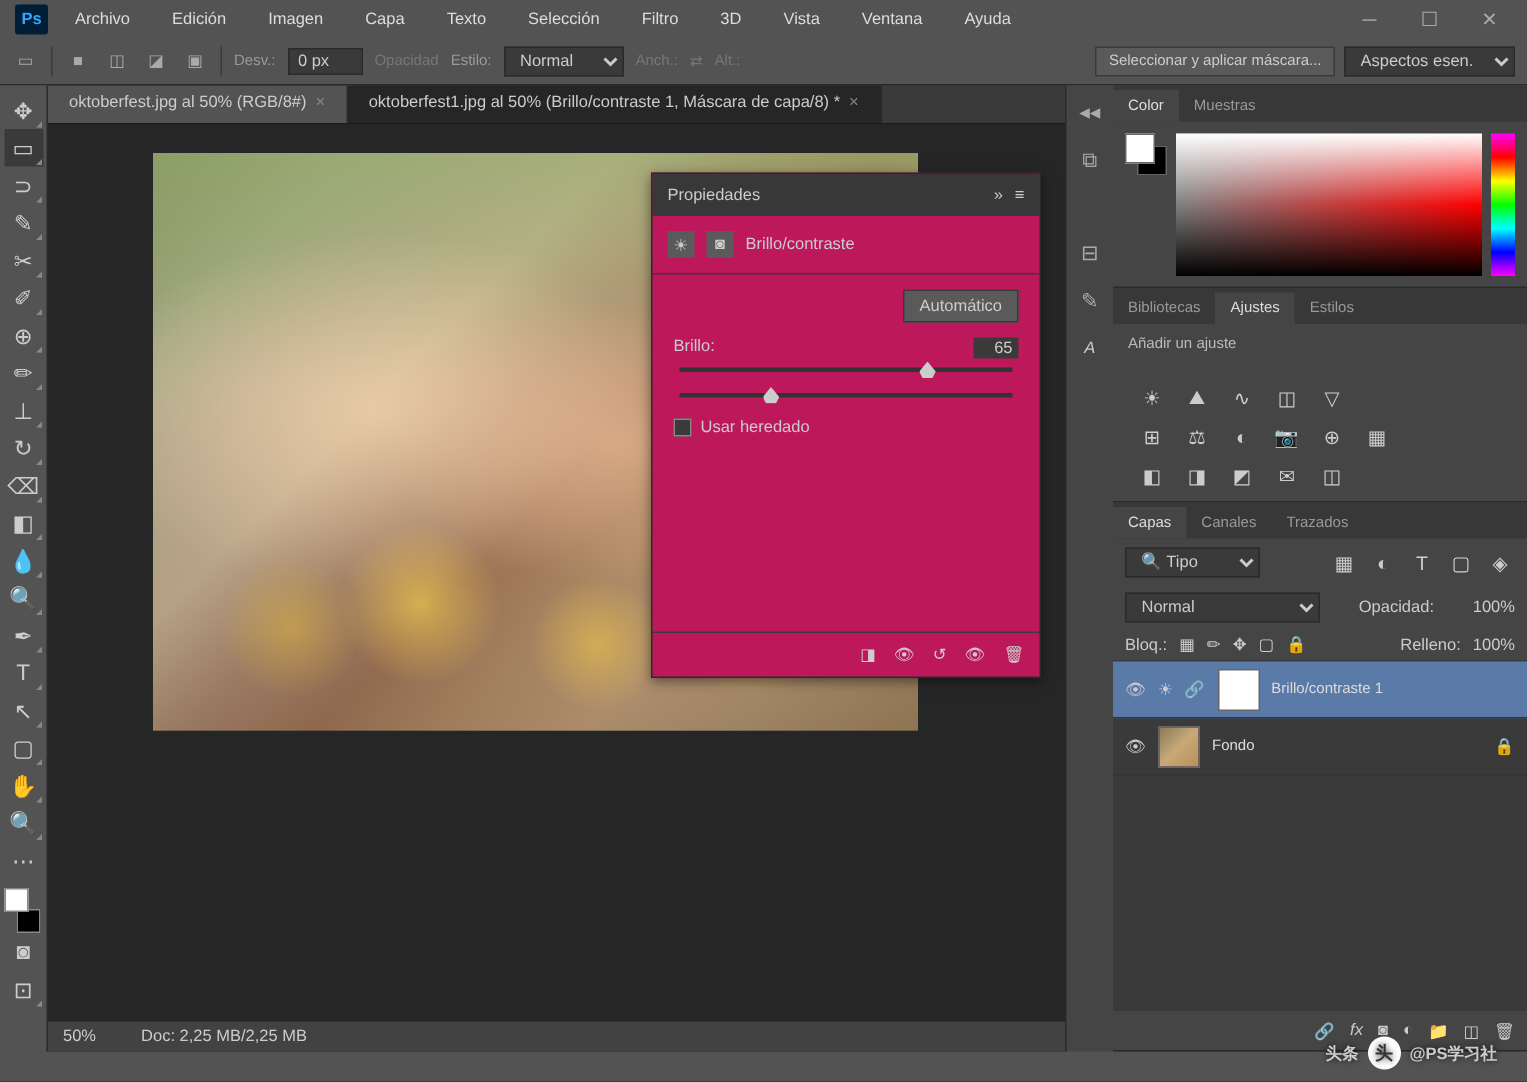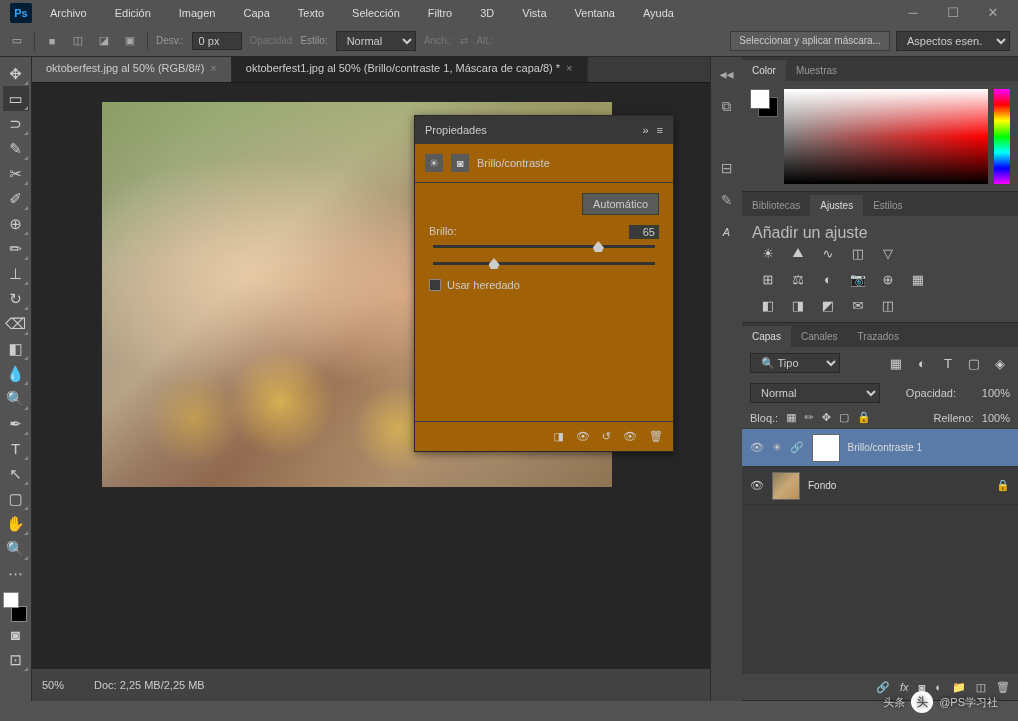--- a/index.html
+++ b/index.html
@@ -26,22 +26,22 @@
 .fg{position:absolute;width:16px;height:16px;background:#fff;border:1px solid #888;top:0;left:0;z-index:2}
 .bg{position:absolute;width:16px;height:16px;background:#000;border:1px solid #888;bottom:0;right:2px}
 .canvas-area{flex:1;background:#262626;position:relative;overflow:hidden}
 .tabs{height:26px;background:#3a3a3a;display:flex;border-bottom:1px solid #1a1a1a}
 .tab{padding:5px 14px;background:#535353;border-right:1px solid #2a2a2a;color:#bbb;display:flex;align-items:flex-start;gap:6px;font-size:10px}
 .tab.active{background:#262626;color:#fff}
 .tab-close{color:#888;font-size:11px}
 .canvas{position:absolute;top:45px;left:70px;width:510px;height:385px;background:linear-gradient(135deg,#8a9b6a 0%,#b8c49a 15%,#d4c8a8 25%,#e8d4b0 35%,#c8a080 45%,#b88560 55%,#d4a878 65%,#e8c090 75%,#d4b488 85%,#b89868 100%);overflow:hidden}
 .canvas::before{content:'';position:absolute;inset:0;background:radial-gradient(ellipse at 30% 45%,rgba(255,220,180,0.6) 0%,transparent 40%),radial-gradient(ellipse at 60% 50%,rgba(255,200,160,0.5) 0%,transparent 35%),radial-gradient(ellipse at 80% 30%,rgba(200,180,150,0.4) 0%,transparent 30%),linear-gradient(180deg,rgba(140,160,100,0.7) 0%,rgba(120,100,80,0.3) 40%,rgba(80,60,50,0.4) 100%)}
 .canvas::after{content:'';position:absolute;inset:0;background:radial-gradient(circle at 35% 78%,rgba(240,200,80,0.7) 0%,transparent 12%),radial-gradient(circle at 58% 85%,rgba(235,195,75,0.6) 0%,transparent 10%),radial-gradient(circle at 78% 80%,rgba(230,190,70,0.6) 0%,transparent 11%),radial-gradient(circle at 18% 82%,rgba(225,185,65,0.5) 0%,transparent 9%)}
-.statusbar{position:absolute;bottom:0;left:0;right:0;height:32px;background:#424242;display:flex;align-items:center;padding:0 10px;gap:30px;font-size:10px;color:#999}
-.props-panel{position:absolute;top:115px;left:414px;width:260px;background:#a16207;border:1px solid #2a2a2a;box-shadow:0 2px 8px rgba(0,0,0,0.5)}
+.statusbar{position:absolute;bottom:0;left:0;right:0;height:20px;background:#424242;display:flex;align-items:center;padding:0 10px;gap:30px;font-size:10px;color:#999}
+.props-panel{position:absolute;top:115px;left:434px;width:260px;background:#be185d;border:1px solid #2a2a2a;box-shadow:0 2px 8px rgba(0,0,0,0.5)}
 .props-header{height:28px;background:#383838;display:flex;align-items:center;padding:0 10px;justify-content:space-between}
 .props-title{color:#ccc;font-size:11px}
 .props-controls{display:flex;gap:8px;color:#999}
 .props-sub{padding:10px;display:flex;align-items:center;gap:8px;border-bottom:1px solid #3a3a3a}
 .props-icon{width:18px;height:18px;background:#5a5a5a;display:flex;align-items:center;justify-content:center}
 .props-body{padding:10px 14px}
 .auto-btn{background:#5a5a5a;border:1px solid #3a3a3a;padding:4px 10px;color:#ccc;float:right;margin-bottom:10px}
 .slider-row{clear:both;margin-bottom:14px}
 .slider-labels{display:flex;justify-content:space-between;margin-bottom:4px}
 .slider-val{background:#3a3a3a;padding:1px 4px;min-width:30px;text-align:right}
@@ -57,38 +57,38 @@
 .panel-tabs{height:24px;background:#383838;display:flex;align-items:flex-end}
 .panel-tab{padding:5px 10px;color:#999;font-size:10px}
 .panel-tab.active{background:#454545;color:#ddd}
 .color-panel{height:110px;padding:8px;display:flex;gap:6px}
 .color-swatch{width:28px;height:28px;position:relative}
 .color-fg{position:absolute;width:20px;height:20px;background:#fff;border:1px solid #666;z-index:2}
 .color-bg{position:absolute;width:20px;height:20px;background:#000;border:1px solid #666;bottom:0;right:0}
 .color-picker{flex:1;height:95px;background:linear-gradient(to bottom,rgba(255,255,255,1) 0%,rgba(255,255,255,0) 50%,rgba(0,0,0,0) 50%,rgba(0,0,0,1) 100%),linear-gradient(to right,#808080 0%,#ff0000 100%);position:relative}
 .hue-strip{width:16px;height:95px;background:linear-gradient(to bottom,#ff00ff,#ff0000,#ffff00,#00ff00,#00ffff,#0000ff,#ff00ff)}
 .adjust-panel{padding:8px 10px}
-.adjust-label{color:#bbb;font-size:16px;margin-bottom:2px}
+.adjust-label{color:#bbb;font-size:10px;margin-bottom:21px}
 .adjust-icons{display:flex;flex-wrap:wrap;gap:10px;padding:0 6px}
 .adj-icon{width:20px;height:18px;color:#ccc;display:flex;align-items:center;justify-content:center;font-size:13px}
 .layers-panel{flex:1;display:flex;flex-direction:column}
 .layer-controls{padding:6px 8px;display:flex;align-items:center;gap:6px}
 .layer-select{background:#3a3a3a;border:1px solid #2a2a2a;padding:2px 6px;color:#ccc;flex:0 0 auto}
 .layer-icons-row{display:flex;gap:6px;margin-left:auto}
 .layer-opts{padding:4px 8px;display:flex;align-items:center;gap:6px;font-size:10px;justify-content:space-between}
 .layer-lock{padding:4px 8px;display:flex;align-items:center;gap:8px;font-size:10px;color:#999;border-bottom:1px solid #3a3a3a}
 .layer-list{flex:1;background:#3a3a3a}
 .layer-item{height:38px;display:flex;align-items:center;padding:0 8px;gap:8px;border-bottom:1px solid #333}
 .layer-item.active{background:#5a7aa8}
 .layer-eye{width:14px;color:#ccc}
 .layer-thumb{width:28px;height:28px;background:#fff;border:1px solid #666}
 .layer-thumb.img{background:linear-gradient(135deg,#8a7a5a,#c8a878,#b89058)}
 .layer-name{color:#ddd;font-size:10px}
 .layer-footer{height:26px;background:#454545;display:flex;align-items:center;justify-content:flex-end;padding:0 8px;gap:10px;color:#999}
-.watermark{position:absolute;bottom:8px;right:20px;color:#fff;font-size:18px;font-weight:normal;text-shadow:0 0 4px rgba(0,0,0,0.8);display:flex;align-items:center;gap:6px}
+.watermark{position:absolute;bottom:8px;right:20px;color:#fff;font-size:18px;font-weight:bold;text-shadow:0 0 4px rgba(0,0,0,0.8);display:flex;align-items:center;gap:6px}
 .wm-icon{width:22px;height:22px;border-radius:50%;background:#fff;color:#333;display:flex;align-items:center;justify-content:center;font-size:12px}
 </style>
 </head>
 <body>
 
 <div class="titlebar">
   <div class="ps-logo">Ps</div>
   <div class="menu">
     <div class="menu-item">Archivo</div>
     <div class="menu-item">Edición</div>

